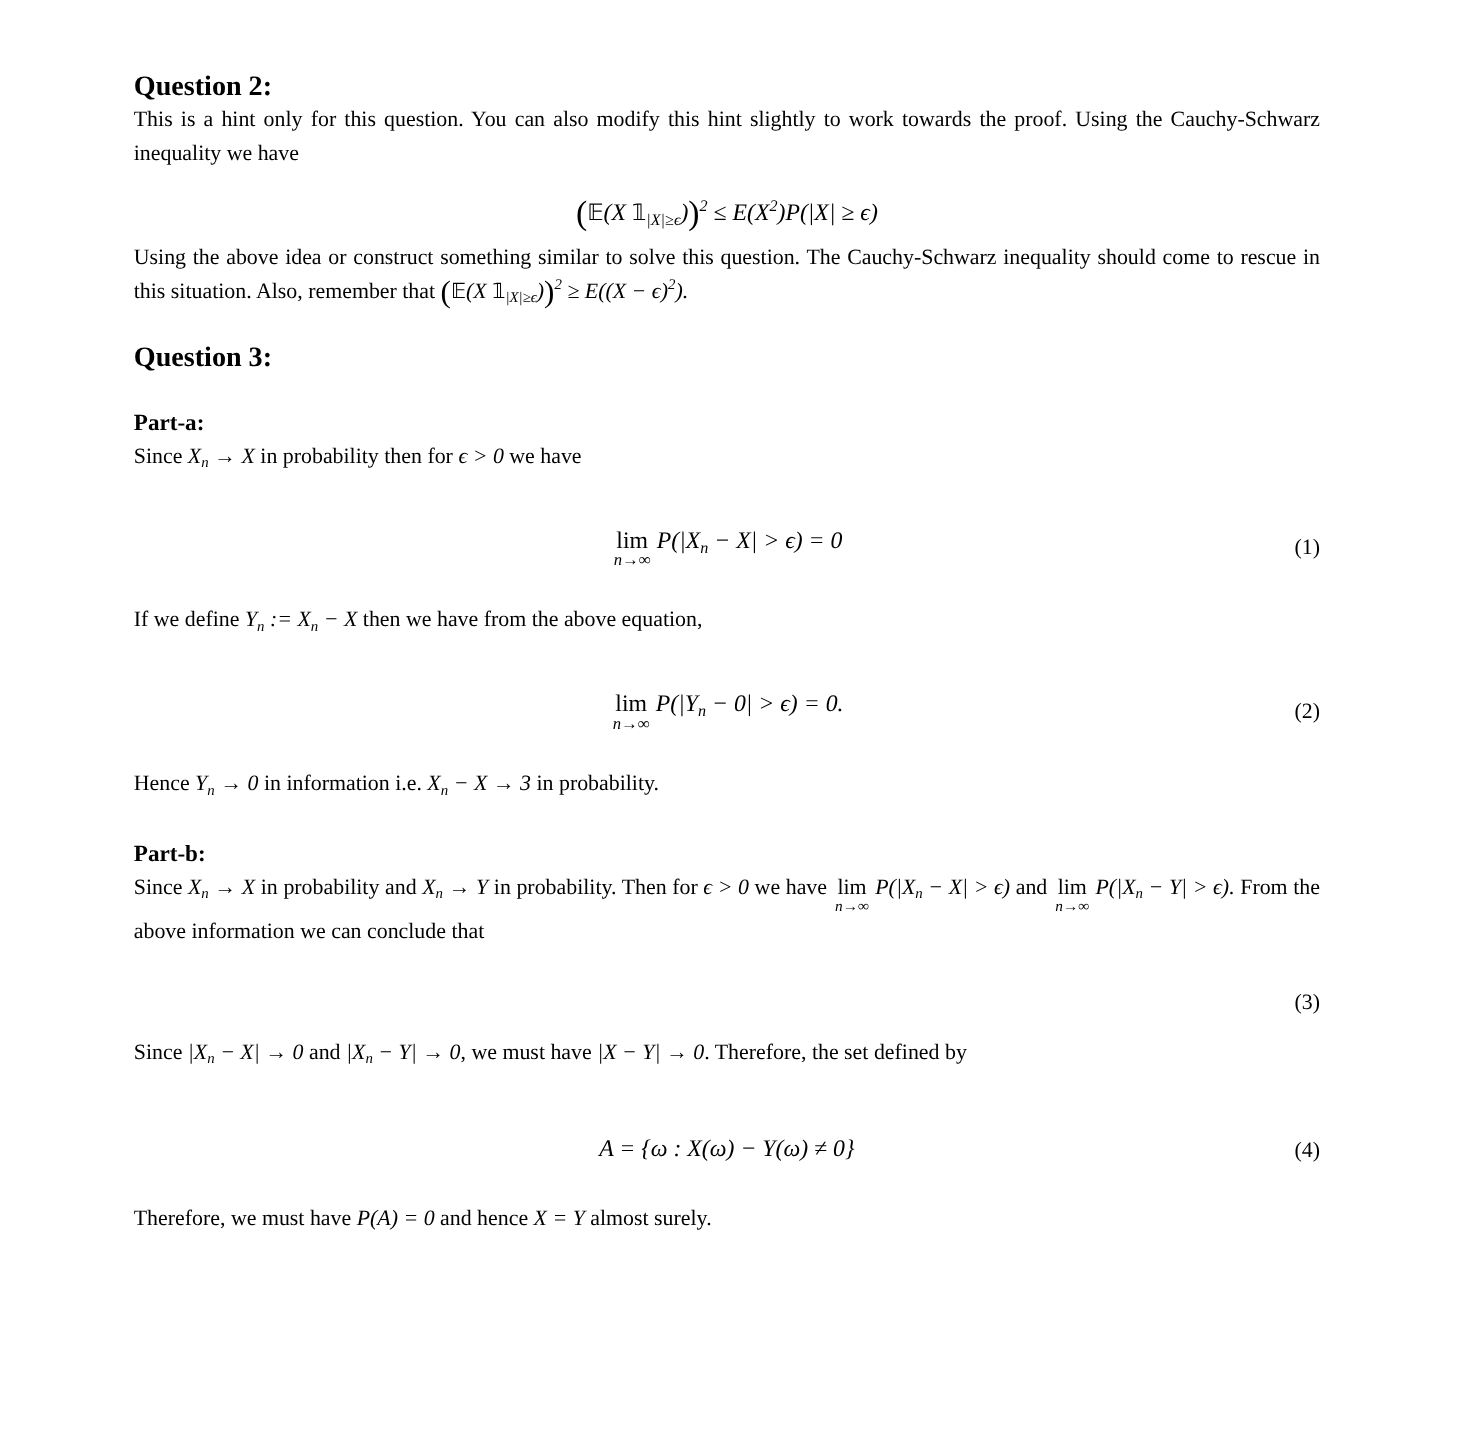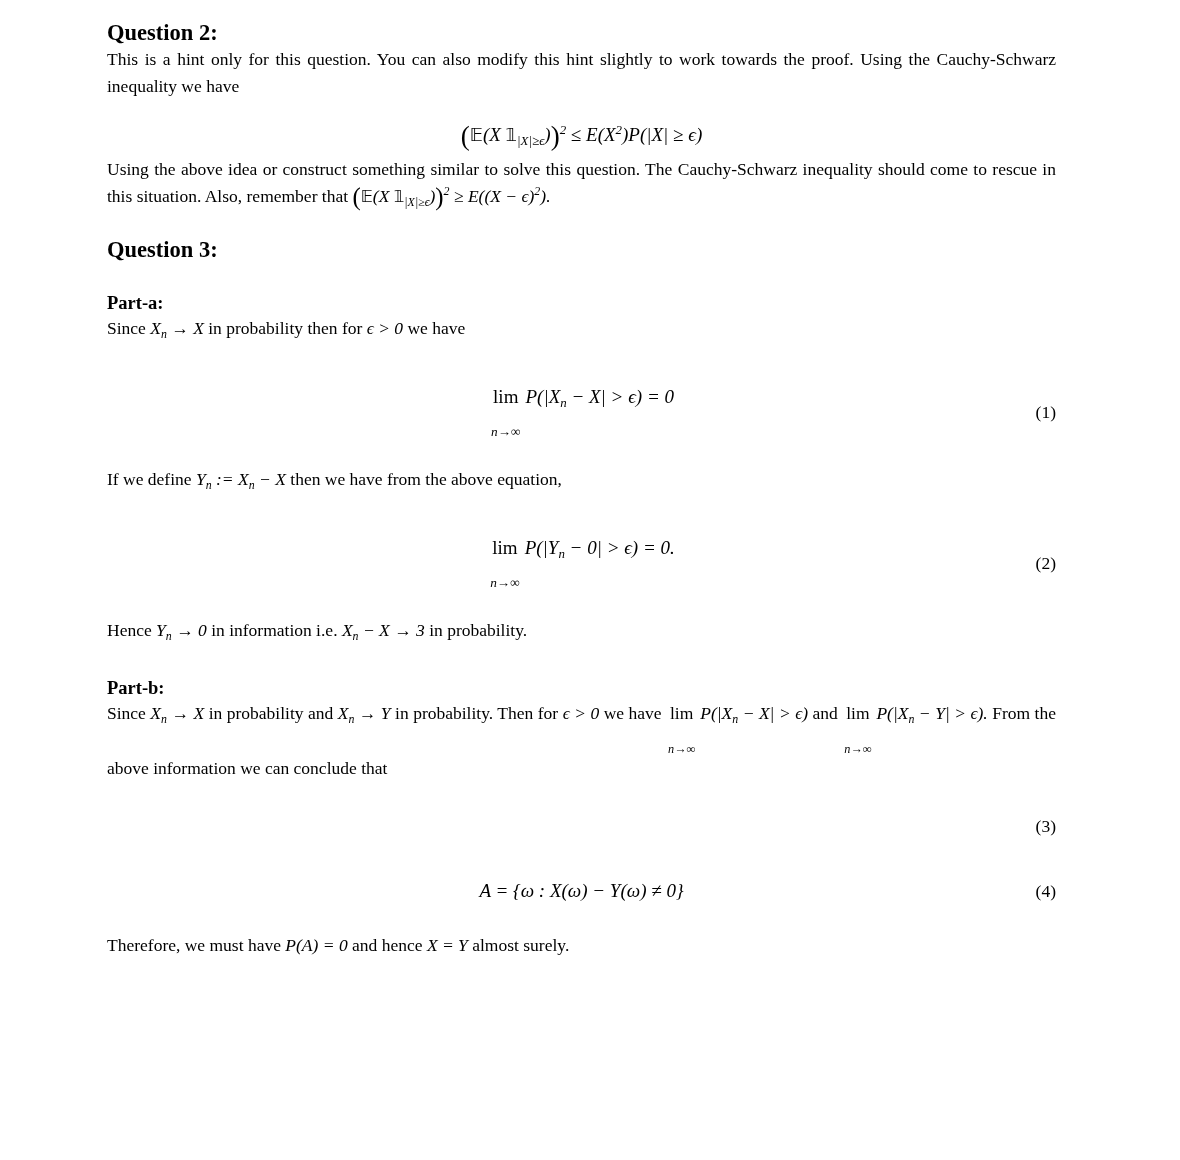--- a/index.html
+++ b/index.html
@@ -1,28 +1,28 @@
 <!DOCTYPE html>
 <html><head>
 <meta charset="utf-8">
 <style>
   html,body{margin:0;padding:0;background:#ffffff;}
   body{width:1180px;height:1160px;overflow:hidden;color:#000;
        font-family:"Liberation Serif","DejaVu Serif",serif;font-size:17.5px;}
-  .doc{padding:20px 124px 0 107px;}
+  .doc{padding:56px 124px 0 107px;}
   .qheading{font-size:22.5px;font-weight:bold;line-height:26px;margin:0;}
   .sublabel{font-size:18.5px;font-weight:bold;line-height:24px;margin:0;}
   p.para{margin:0;line-height:27px;text-align:justify;}
   p.line{margin:0;line-height:27px;}
   .m{font-style:italic;}
   .bb{font-style:normal;font-family:"DejaVu Sans","DejaVu Serif",sans-serif;font-size:0.95em;}
   .sub{font-size:0.68em;vertical-align:-0.32em;line-height:0;font-style:italic;}
   .sup{font-size:0.68em;vertical-align:0.58em;line-height:0;font-style:italic;}
   .bigp{font-size:1.42em;font-style:normal;vertical-align:-0.13em;line-height:0;}
-  .lim{display:inline-flex;flex-direction:column;align-items:center;margin:0 5px 0 2px;gap:20px;}
+  .lim{display:inline-flex;flex-direction:column;align-items:center;margin:0 5px 0 2px;}
   .lim .word{font-style:normal;line-height:19px;}
   .lim .under{font-size:0.7em;font-style:italic;line-height:12px;}
   .eqrow{position:relative;display:flex;justify-content:center;align-items:center;font-size:19px;}
   .eqbody{font-style:italic;white-space:nowrap;}
   .eqnum{position:absolute;right:0;top:50%;transform:translateY(-50%);font-style:normal;font-size:17.5px;}
   .eqA{margin:24px 0 10px 0;}
   .eq1,.eq2{margin:44px 0 28px 0;}
   .eq3{margin:44px 0 26px 0;}
   .eq4{margin:54px 0 30px 0;}
   .sp-a{margin-top:27px;}
@@ -80,20 +80,21 @@
         <span class="under">n→∞</span>
       </span><span class="m">P(|X</span><span class="sub">n</span><span class="m"> − X| &gt; ϵ)</span><span> and </span><span class="lim">
         <span class="word">lim</span>
         <span class="under">n→∞</span>
       </span><span class="m">P(|X</span><span class="sub">n</span><span class="m"> − Y| &gt; ϵ).</span><span> From the above information we can conclude that</span></p>
 
   <div class="eqrow eq3">
       <span class="eqnum">(3)</span>
     </div>
 
+  <p class="line"><span>Since </span><span class="m">|X</span><span class="sub">n</span><span class="m"> − X| → 0</span><span> and </span><span class="m">|X</span><span class="sub">n</span><span class="m"> − Y| → 0</span><span>, we must have </span><span class="m">|X − Y| → 0</span><span>. Therefore, the set defined by</span></p>
 
   <div class="eqrow eq4">
       <span class="eqbody"><span>A = {ω : X(ω) − Y(ω) ≠ 0}</span></span>
       <span class="eqnum">(4)</span>
     </div>
 
   <p class="line"><span>Therefore, we must have </span><span class="m">P(A) = 0</span><span> and hence </span><span class="m">X = Y</span><span> almost surely.</span></p>
 
 </div>
 

